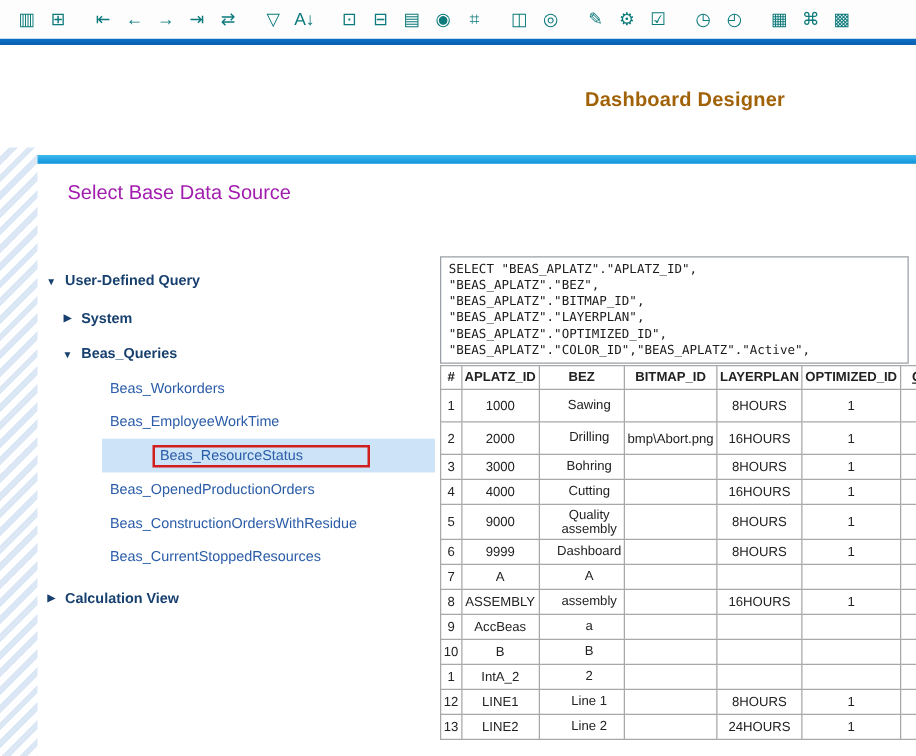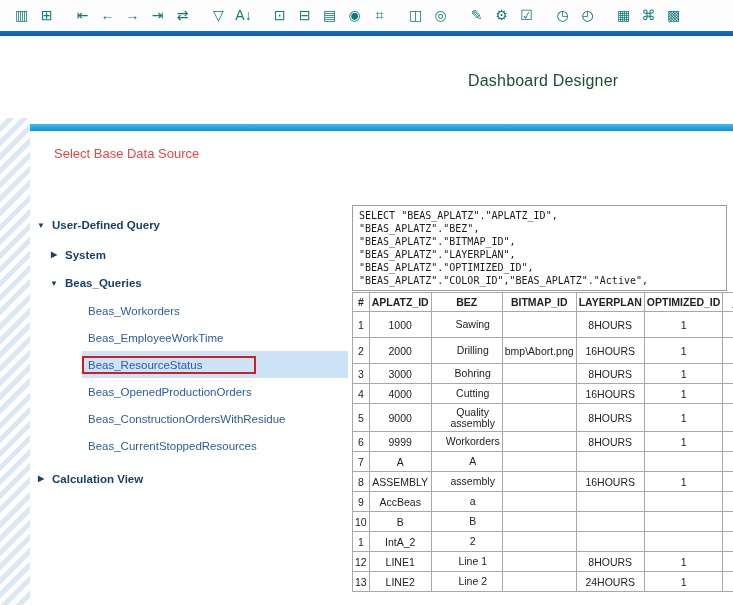--- a/index.html
+++ b/index.html
@@ -23,36 +23,36 @@
   }
 
   .blue-rule {
     position: absolute; top: 31px; left: 0; width: 100%; height: 5px;
     background: linear-gradient(#0c70c6, #0a5fb0);
   }
 
   
   .page-title {
     position: absolute; top: 72px; left: 468px;
-    font-size: 16px; font-weight: normal; color: #14532d;
+    font-size: 16px; font-weight: bold; color: #a16207;
     letter-spacing: 0.2px;
   }
 
   
   .stripes {
     position: absolute; top: 118px; left: 0; width: 30px; height: 487px;
     background: repeating-linear-gradient(135deg, #ffffff 0 5px, #dbe7f5 5px 10px);
   }
   .panel-accent {
     position: absolute; top: 124px; left: 30px; width: 703px; height: 7px;
     background: linear-gradient(#3fb9ef, #0f92dc);
   }
   .panel-title {
     position: absolute; top: 146px; left: 54px;
-    font-size: 13px; color: #ef4444;
+    font-size: 16px; color: #a21caf;
   }
 
   
   .tree { position: absolute; top: 210px; left: 36px; width: 312px; font-size: 11.5px; }
   .tree-row { display: flex; align-items: center; gap: 6px; font-weight: bold; color: #17406e; cursor: pointer; }
   .tree-row.root { height: 30px; }
   .tree-row.sub  { height: 29px; padding-left: 13px; }
   .tree-row.sub2 { height: 28px; padding-left: 13px; }
   .tree-row.calc { height: 27px; margin-top: 6px; }
   .arrow { font-size: 8px; color: #17406e; width: 10px; text-align: center; }
@@ -60,20 +60,21 @@
     height: 27px; display: flex; align-items: center;
     padding-left: 52px; color: #2a5ca8; cursor: pointer; white-space: nowrap;
   }
   .tree-child.selected {
     padding-left: 46px;
     background: linear-gradient(to right, transparent 46px, #cde4f8 46px);
   }
   .tree-child.selected .child-label {
     border: 2px solid #d11f1f; width: 174px; padding: 1px 2px 1px 4px;
     background: #cde4f8;
+    margin-left: 40px;
   }
 
   
   .sql-box {
     position: absolute; left: 352px; top: 205px; width: 375px; height: 86px;
     border: 1px solid #9aa0a6; background: #fff; padding: 3px 6px;
     font-family: "DejaVu Sans Mono", monospace; font-size: 10px; line-height: 13px;
     color: #1a1a1a; overflow: hidden; white-space: nowrap;
   }
 
@@ -262,21 +263,21 @@
           <td>9000</td>
           <td>Quality assembly</td>
           <td></td>
           <td>8HOURS</td>
           <td>1</td>
           <td></td>
         </tr>
         <tr>
           <td>6</td>
           <td>9999</td>
-          <td>Workorders</td>
+          <td>Dashboard</td>
           <td></td>
           <td>8HOURS</td>
           <td>1</td>
           <td></td>
         </tr>
         <tr>
           <td>7</td>
           <td>A</td>
           <td>A</td>
           <td></td>

